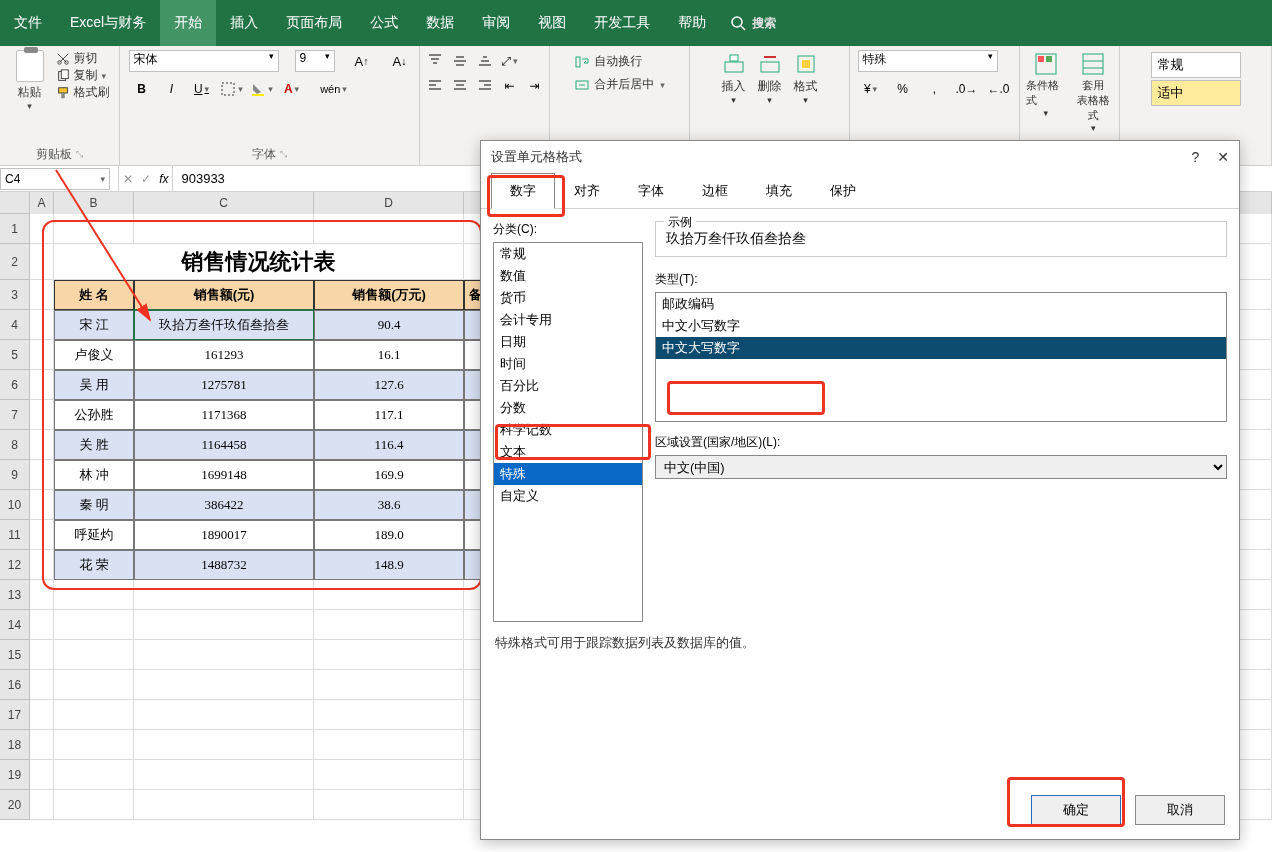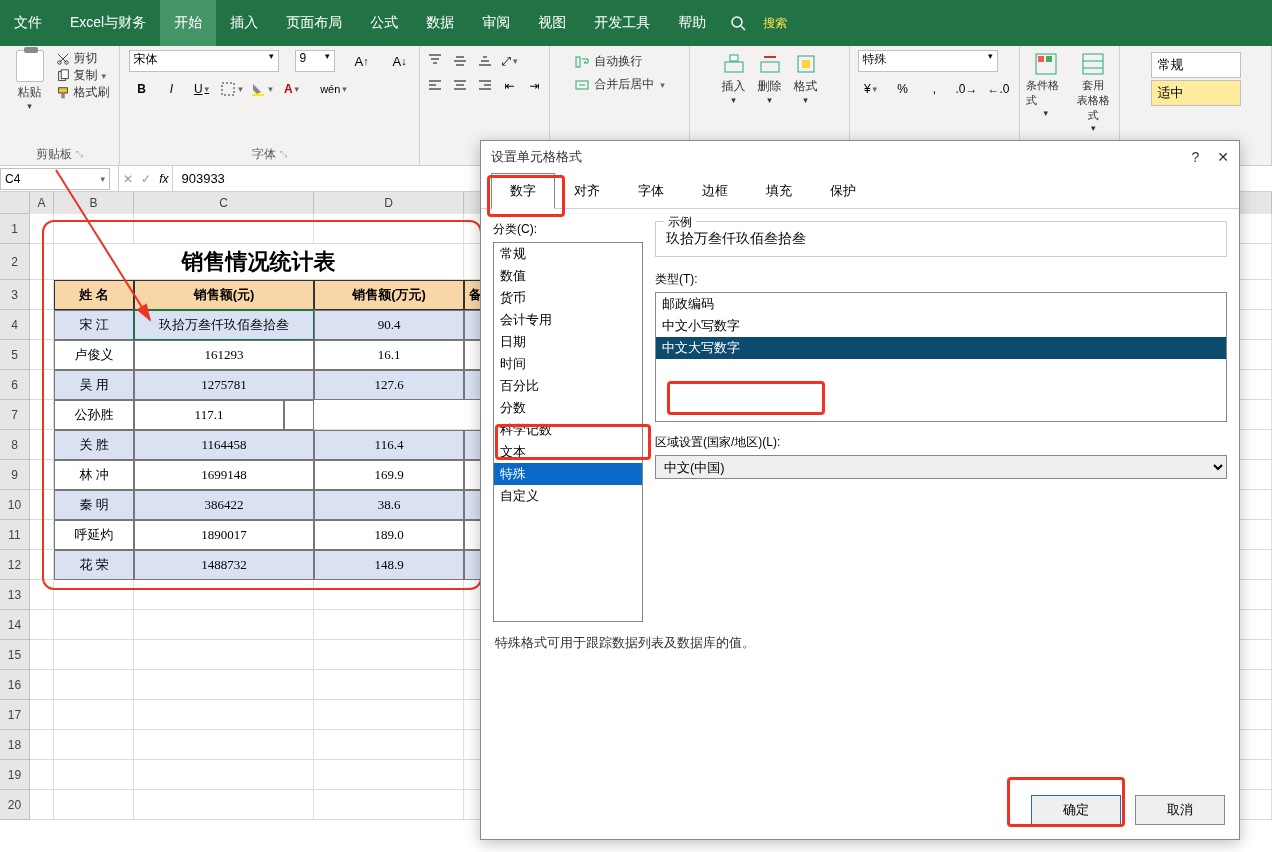--- a/index.html
+++ b/index.html
@@ -29,21 +29,21 @@
   font-size: 14px;
   cursor: pointer;
 }
 .menubar .tab.active { background: #439467; }
 .menubar .search-icon {
   margin-left: 10px;
   display: flex;
   align-items: center;
 }
 .menubar .search-icon svg { fill: #fff; }
-.menubar .search-text { margin-left: 17px; color: #fde047; }
+.menubar .search-text { margin-left: 6px; color: #e5e5e5; font-weight: bold; }
 
 
 .ribbon {
   background: #f3f2f1;
   height: 120px;
   display: flex;
   border-bottom: 1px solid #d0d0d0;
   position: relative;
 }
 .rgroup {
@@ -585,20 +585,21 @@
         <div class="cell c-B data-cell data-row-alt">吴  用</div>
         <div class="cell c-C data-cell data-row-alt ">1275781</div>
         <div class="cell c-D data-cell data-row-alt">127.6</div>
         <div class="cell data-cell data-row-alt" style="width:30px;"></div>
         <div class="cell" style="flex:1"></div>
       </div>
       <div class="row">
         <div class="rh">7</div>
         <div class="cell c-A"></div>
         <div class="cell c-B data-cell ">公孙胜</div>
+        <div class="cell c-C data-cell  ">1171368</div>
         <div class="cell c-D data-cell ">117.1</div>
         <div class="cell data-cell " style="width:30px;"></div>
         <div class="cell" style="flex:1"></div>
       </div>
       <div class="row">
         <div class="rh">8</div>
         <div class="cell c-A"></div>
         <div class="cell c-B data-cell data-row-alt">关  胜</div>
         <div class="cell c-C data-cell data-row-alt ">1164458</div>
         <div class="cell c-D data-cell data-row-alt">116.4</div>

